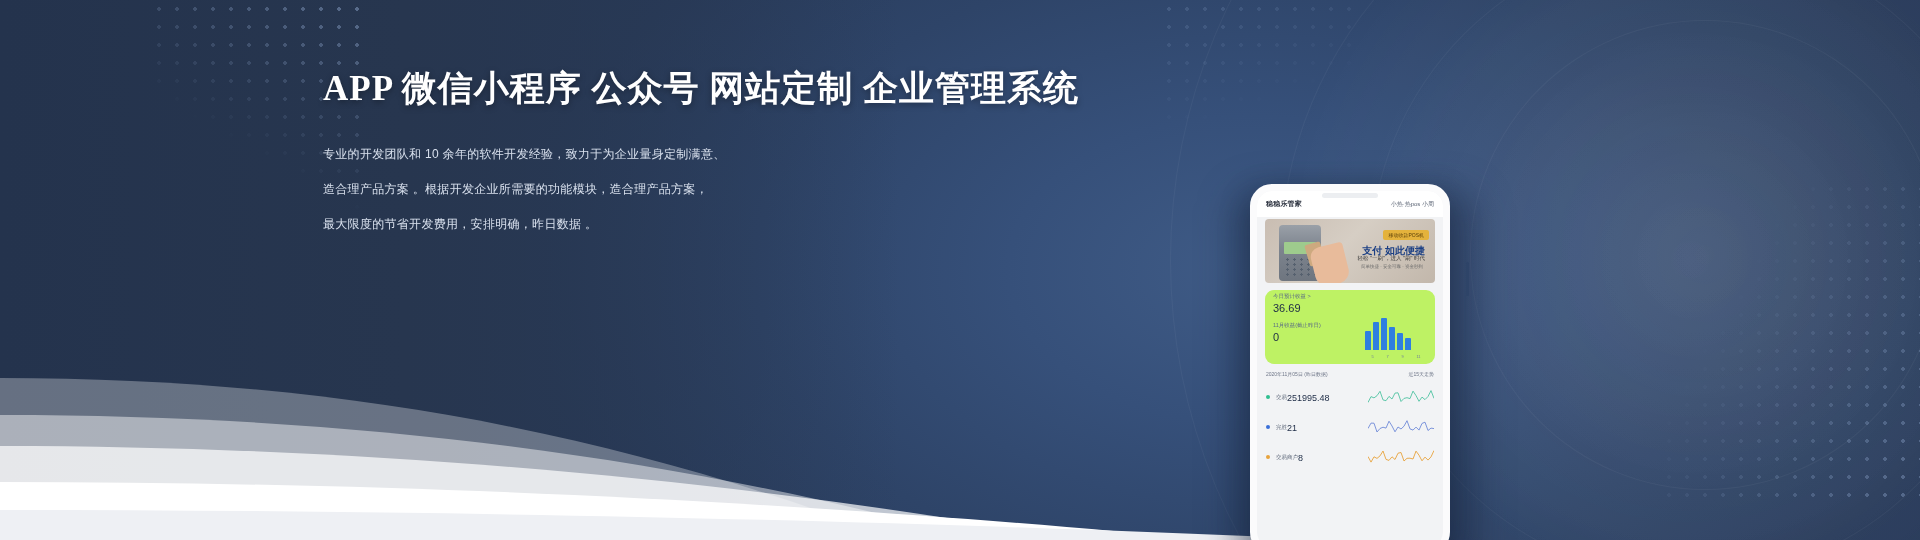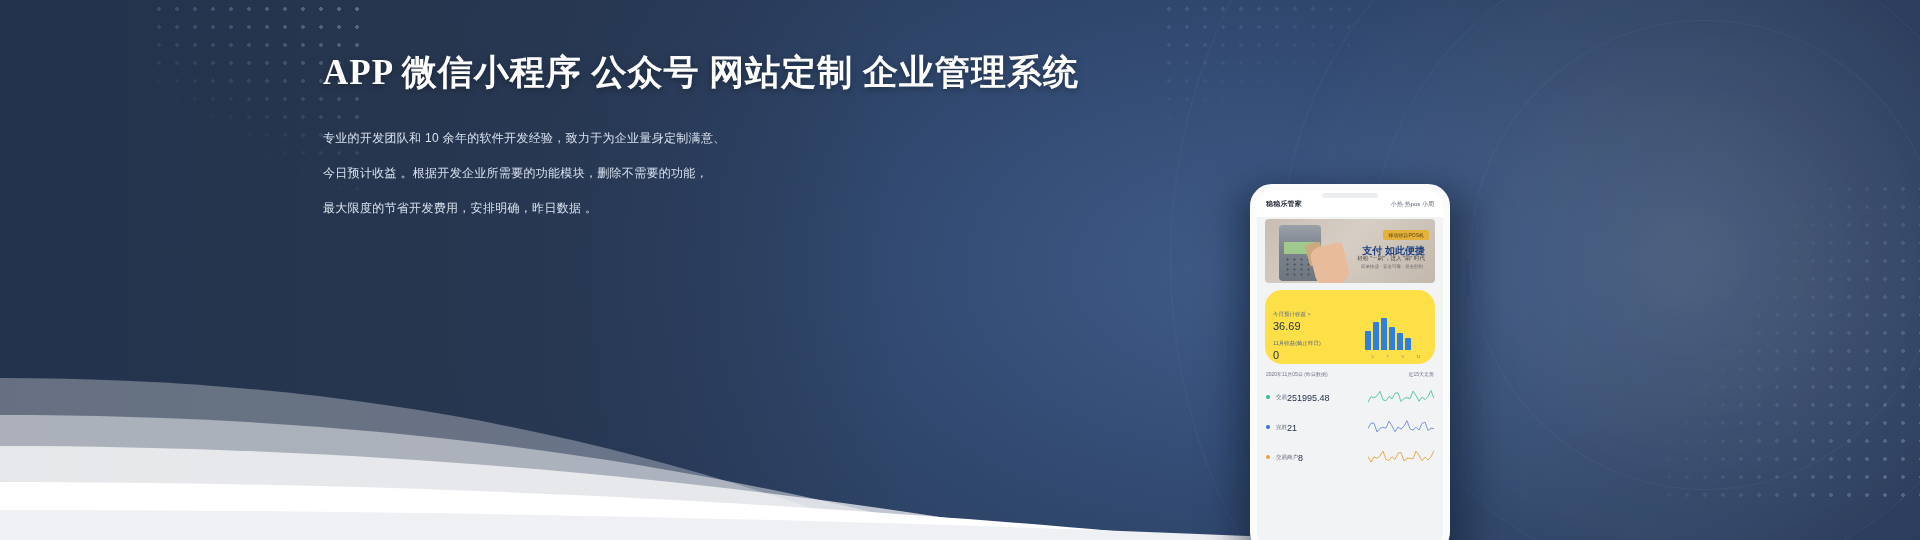--- a/index.html
+++ b/index.html
@@ -53,21 +53,21 @@
                   -webkit-mask-image:linear-gradient(300deg, rgba(0,0,0,1) 10%, rgba(0,0,0,0) 70%);
                   mask-image:linear-gradient(300deg, rgba(0,0,0,1) 10%, rgba(0,0,0,0) 70%); opacity:.6; }
   .dots.d-topright { right:560px; top:0px; width:200px; height:120px;
                   -webkit-mask-image:linear-gradient(160deg, rgba(0,0,0,1) 0%, rgba(0,0,0,0) 75%);
                   mask-image:linear-gradient(160deg, rgba(0,0,0,1) 0%, rgba(0,0,0,0) 75%); opacity:.35; }
 
   
   .waves { position:absolute; left:0; bottom:0; width:1920px; height:330px; }
 
   
-  .content { position:absolute; left:323px; top:52px; width:780px; z-index:6; }
+  .content { position:absolute; left:323px; top:68px; width:780px; z-index:6; }
   .headline {
     color:#ffffff;
     font-family:"Liberation Serif","DejaVu Serif",serif;
     font-weight:700;
     font-size:35px;
     line-height:1.2;
     letter-spacing:1px;
     text-shadow:0 2px 6px rgba(0,0,0,0.35);
     white-space:nowrap;
   }
@@ -163,21 +163,21 @@
   .p-hand {
     position:absolute; left:48px; top:26px; width:34px; height:40px;
     background:#e8bb9b; border-radius:10px 4px 12px 12px; transform:rotate(-14deg);
   }
   .p-card {
     position:absolute; left:42px; top:24px; width:16px; height:22px;
     background:#cda97f; border-radius:2px; transform:rotate(-16deg);
   }
 
   .p-stat {
-    margin:7px 8px 0; background:#fde047; border-radius:17px; padding:21px 8px 8px;
+    margin:7px 8px 0; background:#bef264; border-radius:9px; padding:3px 8px 8px;
     position:relative; height:74px;
   }
   .p-stat .lbl  { font-size:5.5px; color:#5a6b85; }
   .p-stat .val  { font-size:11px; color:#1d2b45; margin-top:2px; font-weight:400; }
   .p-stat .lbl2 { font-size:5.5px; color:#5a6b85; margin-top:8px; }
   .p-stat .val2 { font-size:11px; color:#1d2b45; margin-top:2px; }
   .p-bars { position:absolute; right:8px; bottom:14px; width:62px; height:34px;
             display:flex; align-items:flex-end; gap:2px; }
   .p-bars i { display:block; width:6px; background:#2f7fe0; border-radius:1px 1px 0 0; }
   .p-bars-axis { position:absolute; right:8px; bottom:5px; width:62px;
@@ -221,21 +221,21 @@
     <path d="M0,272 C480,272 900,300 1210,330 L0,330 Z" fill="#ffffff" opacity="1"></path>
     <path d="M0,300 C520,300 980,314 1340,330 L0,330 Z" fill="#eef0f4" opacity="1"></path>
   </svg>
 
   <div class="content">
 
     <div class="headline">APP  微信小程序  公众号  网站定制 企业管理系统</div>
 
     <div class="desc">
       <p>专业的开发团队和  10  余年的软件开发经验，致力于为企业量身定制满意、</p>
-      <p>今日预计收益 。根据开发企业所需要的功能模块，删除不需要的功能，</p>
+      <p>造合理产品方案 。根据开发企业所需要的功能模块，造合理产品方案，</p>
       <p>最大限度的节省开发费用，安排明确，昨日数据 。</p>
     </div>
 
 
   </div>
 
   <div class="phone-wrap">
     <div class="phone-shadow"></div>
     <div class="phone">
       <div class="phone-notch"></div>

